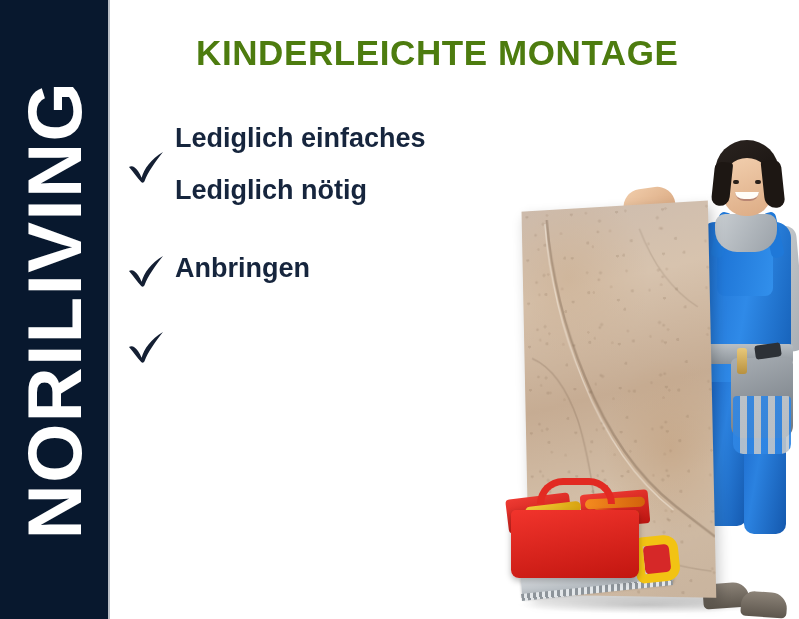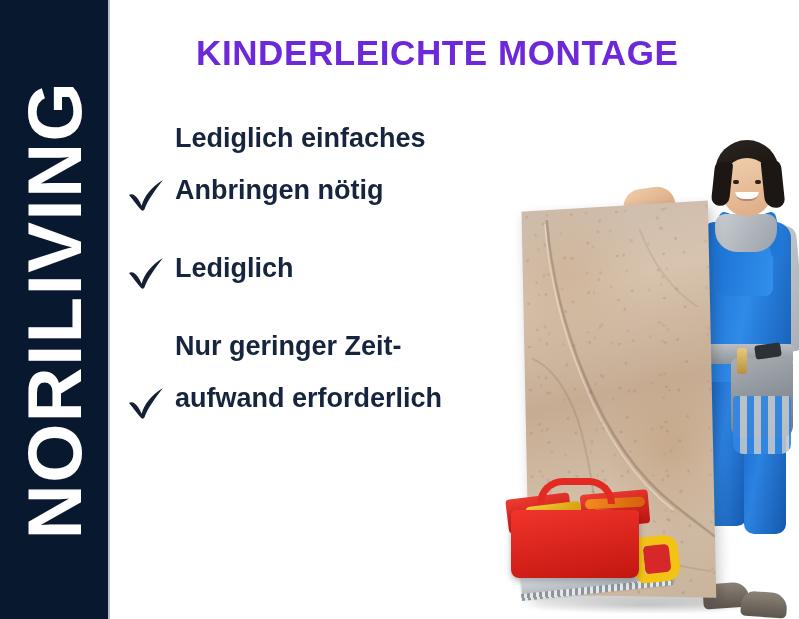--- a/index.html
+++ b/index.html
@@ -42,38 +42,38 @@
     font-size:76px;
     letter-spacing:1.5px;
     font-family:"Liberation Sans", sans-serif;
     line-height:1;
   }
 
   
   #headline {
     position:absolute;
     left:196px; top:33px;
-    color:#6d28d9;
+    color:#4d7c0f;
     font-size:35px;
     font-weight:bold;
     letter-spacing:0.6px;
     white-space:nowrap;
     font-family:"Liberation Sans", sans-serif;
   }
 
   
   #bullets {
     position:absolute;
     left:124px; top:112px;
     width:360px;
   }
   .bullet {
     position:relative;
     display:flex;
-    align-items:flex-end;
+    align-items:center;
     margin-bottom:26px;
   }
   .check-icon {
     flex:0 0 44px;
     width:44px; height:44px;
     margin-top:4px;
   }
   .check-icon svg { display:block; width:44px; height:44px; }
   .bullet-lines {
     flex:1 1 auto;
@@ -383,45 +383,41 @@
   <div id="bullets">
 
     <div class="bullet">
       <span class="check-icon">
         <svg viewBox="0 0 44 44" xmlns="http://www.w3.org/2000/svg" aria-hidden="true">
           <path d="M5 23 C8 21 11 23 14 27 C15.5 29.2 16.6 31.5 17.6 33.8 C20 25 27 15 39 8 C31 18 24 28 20.6 37 C19.8 38.8 18.4 39.3 17.2 38 C13.4 33.8 9.6 28.6 5 23 Z" fill="#141f33"></path>
         </svg>
       </span>
       <div class="bullet-lines">
         <div class="bullet-line">Lediglich einfaches</div>
-        <div class="bullet-line">Anbringen nötig</div>
+        <div class="bullet-line">Lediglich nötig</div>
       </div>
     </div>
 
     <div class="bullet">
       <span class="check-icon">
         <svg viewBox="0 0 44 44" xmlns="http://www.w3.org/2000/svg" aria-hidden="true">
           <path d="M5 23 C8 21 11 23 14 27 C15.5 29.2 16.6 31.5 17.6 33.8 C20 25 27 15 39 8 C31 18 24 28 20.6 37 C19.8 38.8 18.4 39.3 17.2 38 C13.4 33.8 9.6 28.6 5 23 Z" fill="#141f33"></path>
         </svg>
       </span>
       <div class="bullet-lines">
-        <div class="bullet-line">Lediglich</div>
+        <div class="bullet-line">Anbringen</div>
       </div>
     </div>
 
     <div class="bullet">
       <span class="check-icon">
         <svg viewBox="0 0 44 44" xmlns="http://www.w3.org/2000/svg" aria-hidden="true">
           <path d="M5 23 C8 21 11 23 14 27 C15.5 29.2 16.6 31.5 17.6 33.8 C20 25 27 15 39 8 C31 18 24 28 20.6 37 C19.8 38.8 18.4 39.3 17.2 38 C13.4 33.8 9.6 28.6 5 23 Z" fill="#141f33"></path>
         </svg>
       </span>
-      <div class="bullet-lines">
-        <div class="bullet-line">Nur geringer Zeit-</div>
-        <div class="bullet-line">aufwand erforderlich</div>
-      </div>
     </div>
 
   </div>
 
   <div id="photo">
 
     <div id="ground-shadow"></div>
 
     <div id="worker">
 

